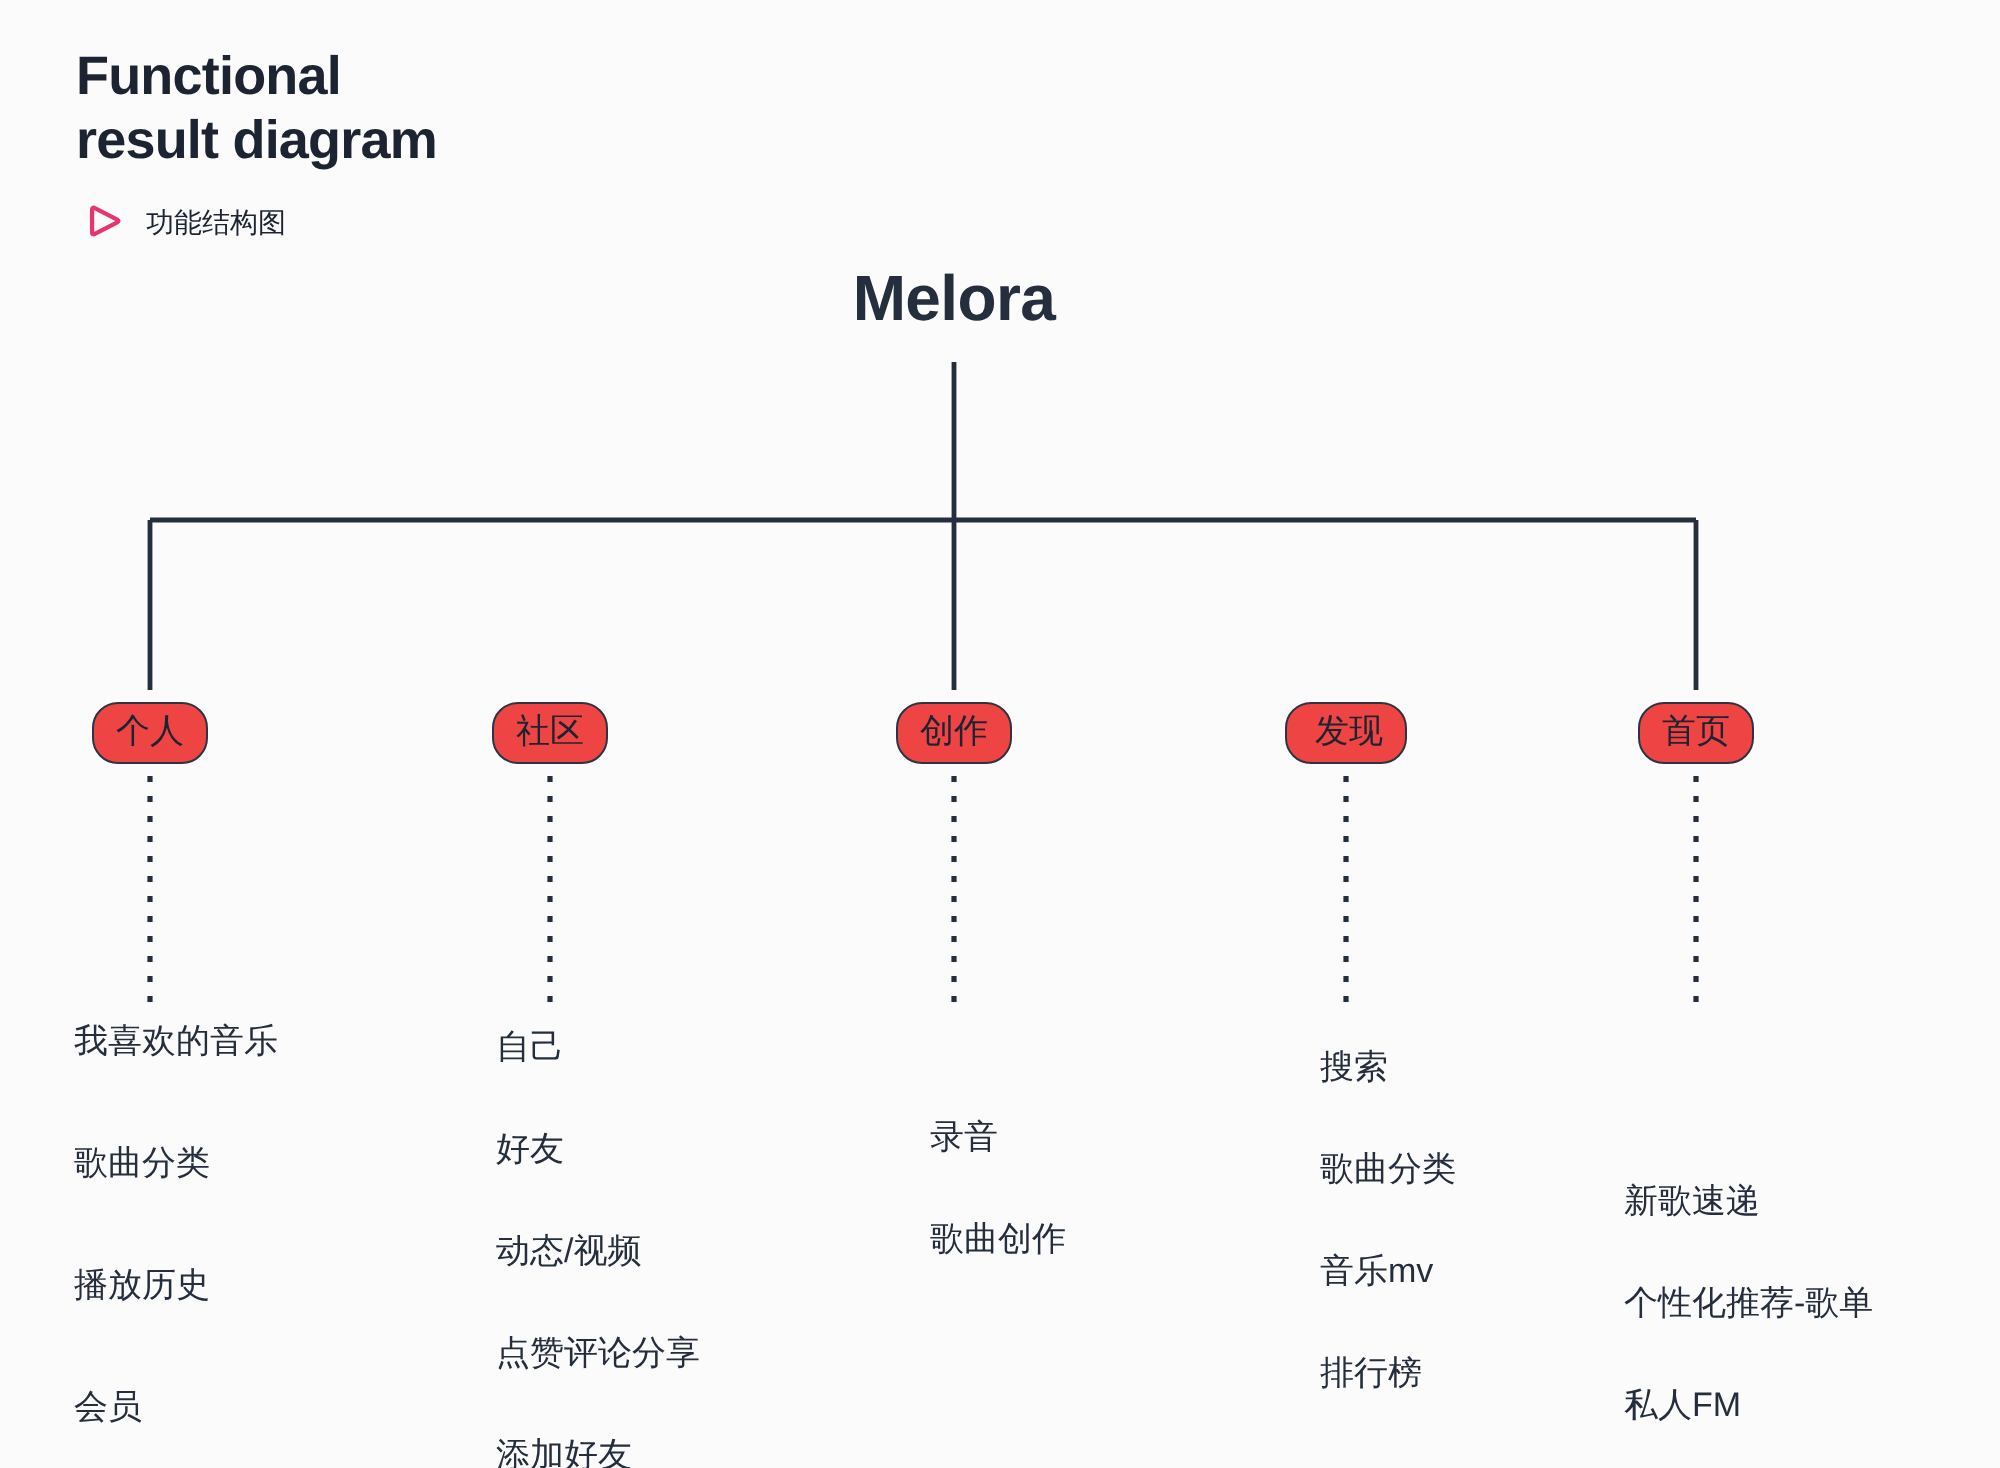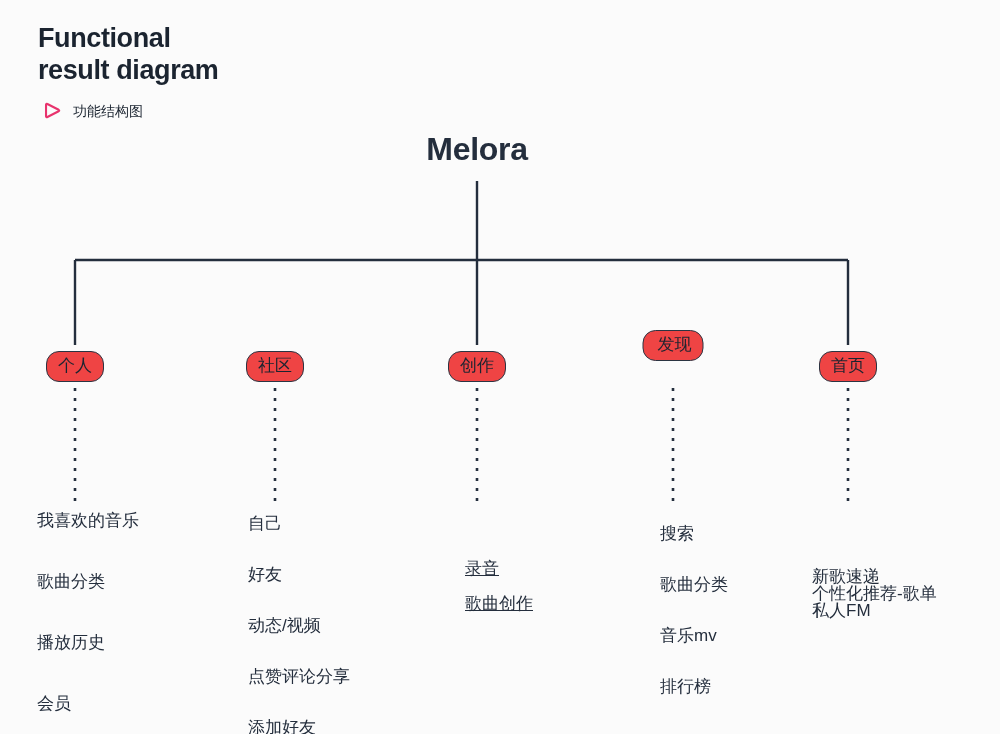--- a/index.html
+++ b/index.html
@@ -133,48 +133,48 @@
       <line x1="477" y1="388" x2="477" y2="503" stroke="#242e3d" stroke-width="2.6" stroke-dasharray="3 7" stroke-linecap="butt"></line>
       <line x1="673" y1="388" x2="673" y2="503" stroke="#242e3d" stroke-width="2.6" stroke-dasharray="3 7" stroke-linecap="butt"></line>
       <line x1="848" y1="260" x2="848" y2="345" stroke="#242e3d" stroke-width="2.4"></line>
       <line x1="848" y1="388" x2="848" y2="503" stroke="#242e3d" stroke-width="2.6" stroke-dasharray="3 7" stroke-linecap="butt"></line>
     </svg>
 
   <div id="nodes">
       <div class="node" style="left: 75px; top: 351px;"><span>个人</span></div>
       <div class="node" style="left: 275px; top: 351px;"><span>社区</span></div>
       <div class="node" style="left: 477px; top: 351px;"><span>创作</span></div>
-      <div class="node" style="left: 673px; top: 330px; padding-left: 14px;"><span>发现</span></div>
+      <div class="node" style="left: 673px; top: 351px; padding-left: 14px;"><span>发现</span></div>
       <div class="node" style="left: 848px; top: 351px;"><span>首页</span></div>
     </div>
   <div id="leaves">
       <div class="leafcol" style="left: 37px; top: 512px; gap: 44px;">
         <div class="leaf">我喜欢的音乐</div>
         <div class="leaf">歌曲分类</div>
         <div class="leaf">播放历史</div>
         <div class="leaf">会员</div>
         <div class="leaf">设置</div>
       </div>
       <div class="leafcol" style="left: 248px; top: 515px; gap: 34px;">
         <div class="leaf">自己</div>
         <div class="leaf">好友</div>
         <div class="leaf">动态/视频</div>
         <div class="leaf">点赞评论分享</div>
         <div class="leaf">添加好友</div>
       </div>
-      <div class="leafcol" style="left: 465px; top: 560px; gap: 18px; text-decoration: underline;">
+      <div class="leafcol" style="left: 465px; top: 560px; gap: 34px;">
         <div class="leaf">录音</div>
         <div class="leaf">歌曲创作</div>
       </div>
       <div class="leafcol" style="left: 660px; top: 525px; gap: 34px;">
         <div class="leaf">搜索</div>
         <div class="leaf">歌曲分类</div>
         <div class="leaf">音乐mv</div>
         <div class="leaf">排行榜</div>
       </div>
-      <div class="leafcol" style="left: 812px; top: 568px; ">
+      <div class="leafcol" style="left: 812px; top: 592px; gap: 34px;">
         <div class="leaf">新歌速递</div>
         <div class="leaf">个性化推荐-歌单</div>
         <div class="leaf">私人FM</div>
       </div>
     </div>
 
 </div>
 
 </body></html>

